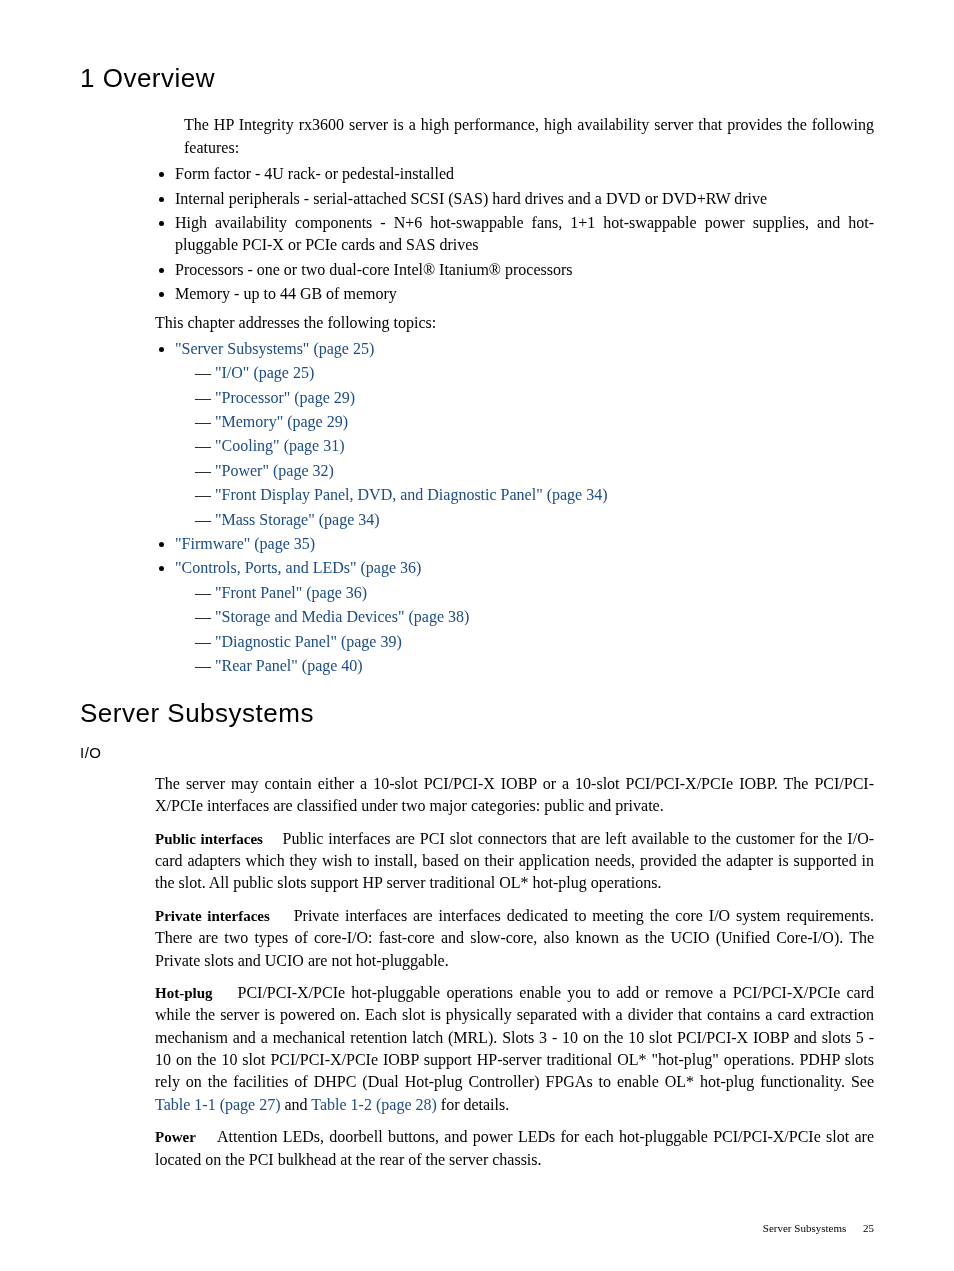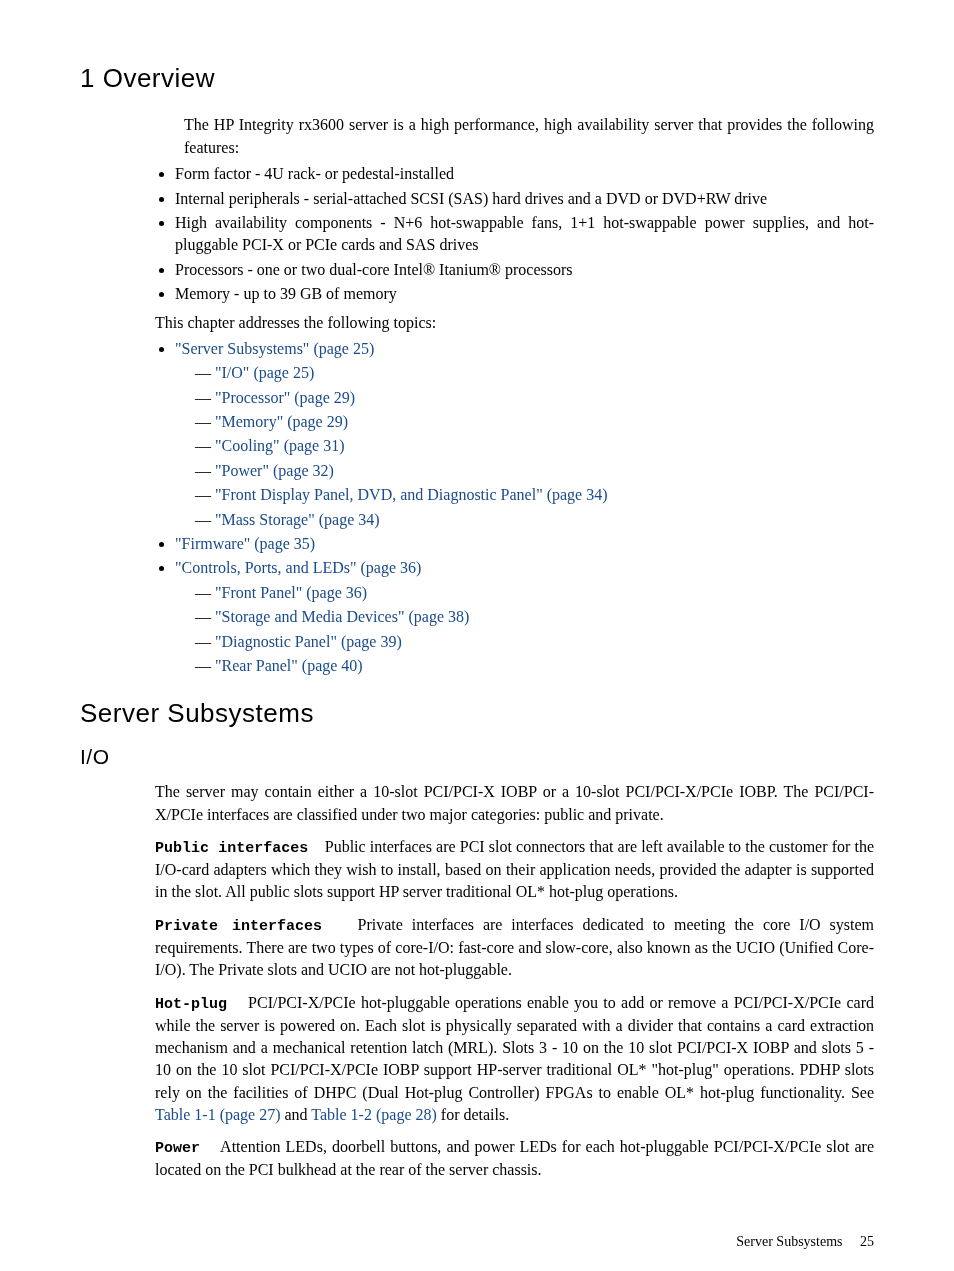--- a/index.html
+++ b/index.html
@@ -50,58 +50,58 @@
     .section-h1 {
       font-family: Arial, Helvetica, sans-serif;
       font-size: 26px;
       font-weight: normal;
       margin-top: 18px;
       margin-bottom: 10px;
       letter-spacing: 0.5px;
     }
     .section-h2 {
       font-family: Arial, Helvetica, sans-serif;
-      font-size: 21px;
+      font-size: 15px;
       font-weight: normal;
       margin-top: 6px;
       margin-bottom: 10px;
       letter-spacing: 0.5px;
     }
     .para {
       margin-left: 75px;
       margin-bottom: 10px;
       text-align: justify;
     }
     .runin {
-      font-family: Liberation Mono, monospace;
+      font-family: Liberation Serif, serif;
       font-weight: bold;
       font-size: 15px;
     }
     .footer {
       margin-top: 50px;
       text-align: right;
-      font-size: 14px;
+      font-size: 11px;
     }
     .footer-page {
       margin-left: 14px;
     }
   </style>
 </head>
 <body>
 
 <div class="chapter-title">1 Overview</div>
 
 <div class="intro-text">The HP Integrity rx3600 server is a high performance, high availability server that provides the following features:</div>
 
 <ul class="bullet-list">
   <li>Form factor - 4U rack- or pedestal-installed</li>
   <li>Internal peripherals - serial-attached SCSI (SAS) hard drives and a DVD or DVD+RW drive</li>
   <li style="text-align:justify;">High availability components - N+6 hot-swappable fans, 1+1 hot-swappable power supplies, and hot-pluggable PCI-X or PCIe cards and SAS drives</li>
   <li>Processors - one or two dual-core Intel® Itanium® processors</li>
-  <li>Memory - up to 39 GB of memory</li>
+  <li>Memory - up to 44 GB of memory</li>
 </ul>
 
 <div class="body-text">This chapter addresses the following topics:</div>
 
 <ul class="bullet-list">
   <li>
     <span class="link">"Server Subsystems" (page 25)</span>
     <ul class="dash-list">
       <li><span class="link">"I/O" (page 25)</span></li>
       <li><span class="link">"Processor" (page 29)</span></li>

